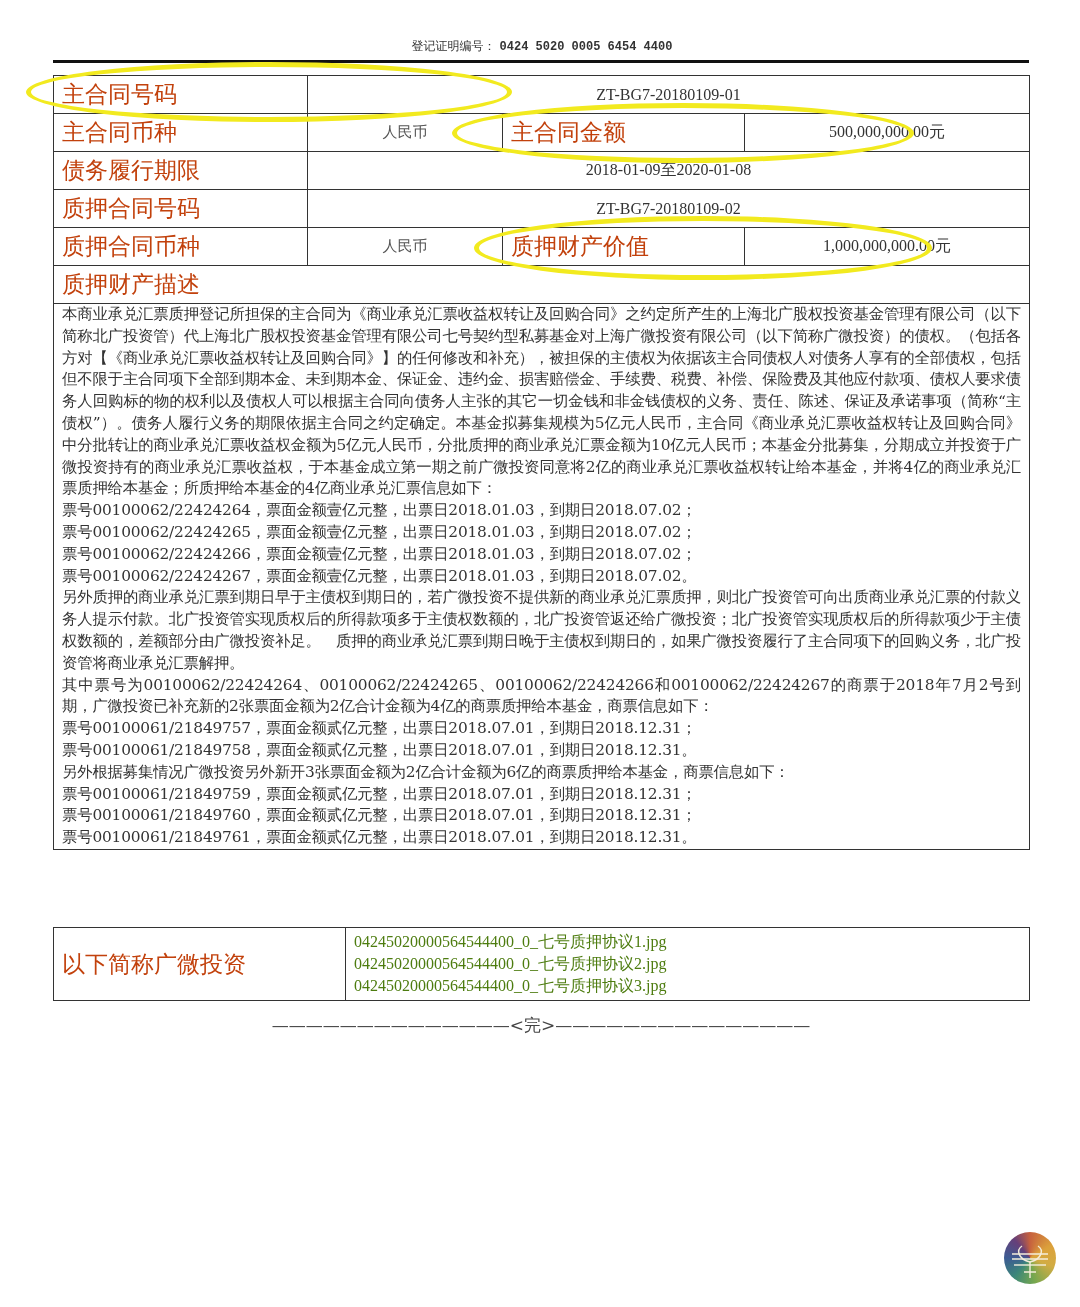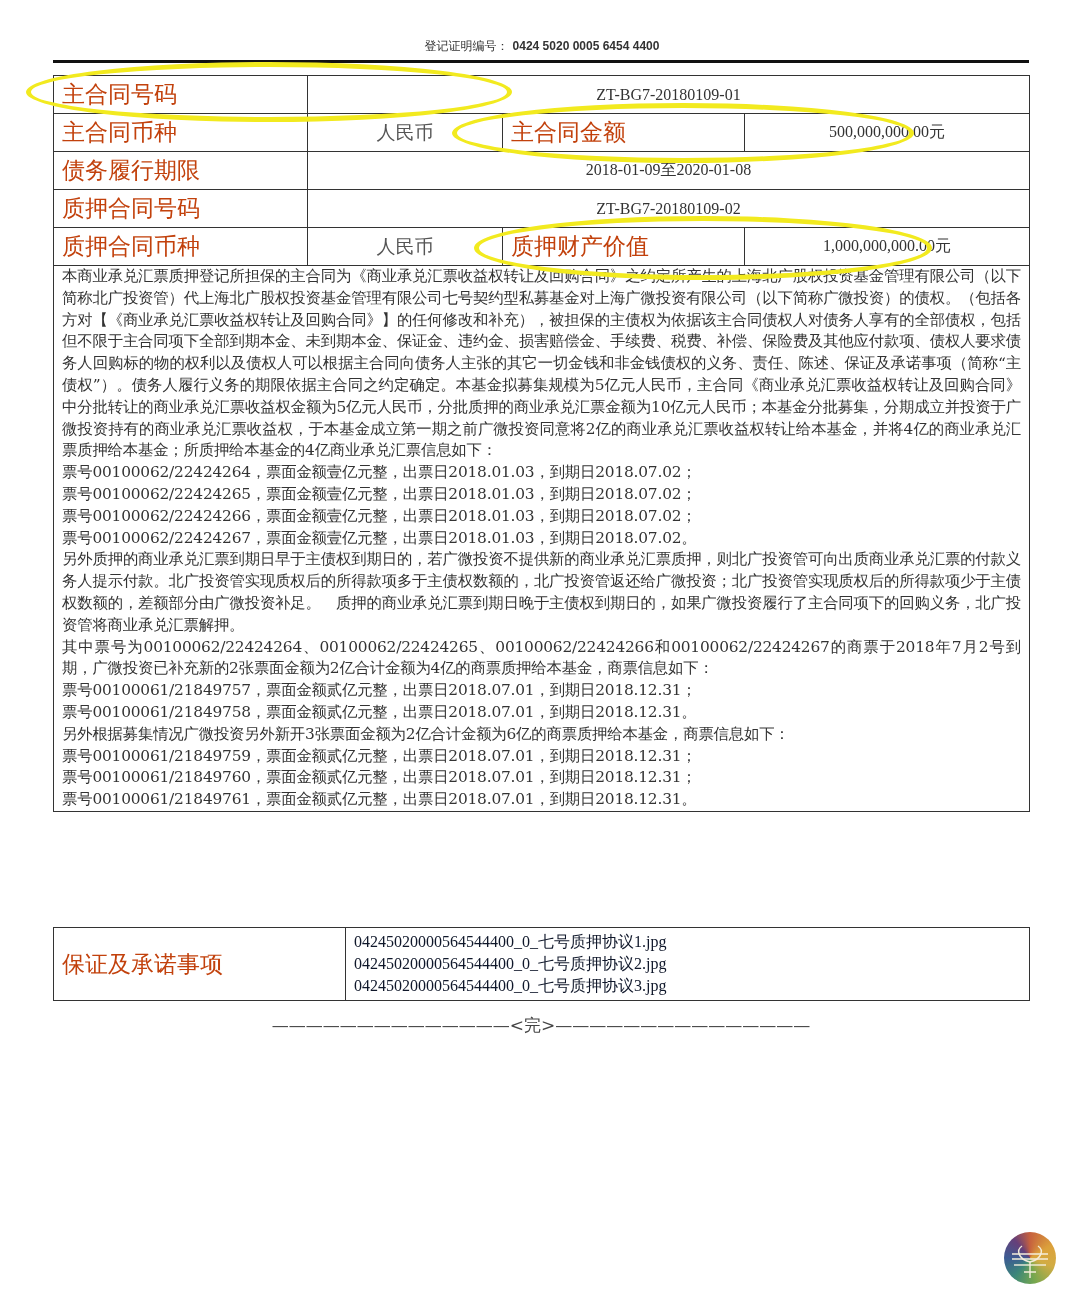--- a/index.html
+++ b/index.html
@@ -1,38 +1,38 @@
 <!DOCTYPE html>
 <html><head>
 <meta charset="utf-8">
 <style>
   html, body { margin: 0; padding: 0; background: #ffffff; }
   body { width: 1080px; height: 1307px; position: relative; overflow: hidden;
          font-family: "DejaVu Serif", "Liberation Serif", serif; color: #222; }
   .cert-no { position: absolute; top: 38px; left: 0; width: 1084px; text-align: center;
              font-size: 12px; color: #333; }
-  .cert-no .num { font-weight: bold; font-family: Liberation Sans, sans-serif; margin-left: 4px; }
+  .cert-no .num { font-weight: bold; font-family: Liberation Mono, monospace; margin-left: 4px; }
   .top-rule { position: absolute; top: 60px; left: 53px; width: 976px; height: 3px; background: #111; }
 
   table.main { position: absolute; top: 75px; left: 53px; width: 976px; border-collapse: collapse;
                table-layout: fixed; }
   table.main td { border: 1px solid #333; padding: 0 8px; vertical-align: middle; }
   .lbl { font-family: "DejaVu Sans", sans-serif; font-size: 23px; color: #c2410c; height: 37px; line-height: 37px;
          white-space: nowrap; }
   .val { font-family: "Liberation Serif", serif; font-size: 16px; color: #333; white-space: nowrap; text-align: center; }
-  .val.cjk { font-family: "DejaVu Serif", serif; font-size: 19px; color: #555; }
+  .val.cjk { font-family: "DejaVu Serif", serif; font-size: 15px; color: #555; }
   td.desc { padding: 6px 8px 30px 8px; vertical-align: top; margin-top: 44px; }
   .desc p { margin: 0; font-size: 15.4px; line-height: 21.8px; color: #333; text-align: justify;
             font-family: "DejaVu Serif", serif; letter-spacing: -0.2px; }
 
   table.attach { position: absolute; top: 927px; left: 53px; width: 976px; border-collapse: collapse;
                  table-layout: fixed; }
   table.attach td { border: 1px solid #333; padding: 0 8px; }
   .attach .lbl { height: 72px; line-height: 72px; }
-  .attach .files { font-family: "Liberation Serif", serif; font-size: 16px; line-height: 22px; color: #0f172a;
+  .attach .files { font-family: "Liberation Serif", serif; font-size: 16px; line-height: 22px; color: #4d7c0f;
                    padding: 3px 8px; }
 
   .end-mark { position: absolute; top: 1014px; left: 0; width: 1082px; text-align: center;
               font-size: 17px; color: #444; letter-spacing: 0; }
 
   .hl { position: absolute; border: 5px solid #f2ea1f; border-radius: 50%; pointer-events: none; }
   .watermark { position: absolute; left: 1004px; top: 1232px; width: 52px; height: 52px; border-radius: 50%;
                background: conic-gradient(#c2542e 0deg, #d99a2b 60deg, #cfa534 110deg, #6aa041 170deg,
                           #2c7d6e 220deg, #2c4e8a 270deg, #5a2f6e 320deg, #c2542e 360deg);
                opacity: 0.92; }
@@ -72,20 +72,23 @@
     <td class="lbl">质押合同号码</td>
     <td class="val" colspan="3">ZT-BG7-20180109-02</td>
   </tr>
   <tr>
     <td class="lbl">质押合同币种</td>
     <td class="val cjk">人民币</td>
     <td class="lbl">质押财产价值</td>
     <td class="val">1,000,000,000.00元</td>
   </tr>
   <tr>
+    <td class="lbl" colspan="4">质押财产描述</td>
+  </tr>
+  <tr>
     <td class="desc" colspan="4">
       <p>本商业承兑汇票质押登记所担保的主合同为《商业承兑汇票收益权转让及回购合同》之约定所产生的上海北广股权投资基金管理有限公司（以下简称北广投资管）代上海北广股权投资基金管理有限公司七号契约型私募基金对上海广微投资有限公司（以下简称广微投资）的债权。（包括各方对【《商业承兑汇票收益权转让及回购合同》】的任何修改和补充），被担保的主债权为依据该主合同债权人对债务人享有的全部债权，包括但不限于主合同项下全部到期本金、未到期本金、保证金、违约金、损害赔偿金、手续费、税费、补偿、保险费及其他应付款项、债权人要求债务人回购标的物的权利以及债权人可以根据主合同向债务人主张的其它一切金钱和非金钱债权的义务、责任、陈述、保证及承诺事项（简称“主债权”）。债务人履行义务的期限依据主合同之约定确定。本基金拟募集规模为5亿元人民币，主合同《商业承兑汇票收益权转让及回购合同》中分批转让的商业承兑汇票收益权金额为5亿元人民币，分批质押的商业承兑汇票金额为10亿元人民币；本基金分批募集，分期成立并投资于广微投资持有的商业承兑汇票收益权，于本基金成立第一期之前广微投资同意将2亿的商业承兑汇票收益权转让给本基金，并将4亿的商业承兑汇票质押给本基金；所质押给本基金的4亿商业承兑汇票信息如下：</p>
       <p>票号00100062/22424264，票面金额壹亿元整，出票日2018.01.03，到期日2018.07.02；</p>
       <p>票号00100062/22424265，票面金额壹亿元整，出票日2018.01.03，到期日2018.07.02；</p>
       <p>票号00100062/22424266，票面金额壹亿元整，出票日2018.01.03，到期日2018.07.02；</p>
       <p>票号00100062/22424267，票面金额壹亿元整，出票日2018.01.03，到期日2018.07.02。</p>
       <p>另外质押的商业承兑汇票到期日早于主债权到期日的，若广微投资不提供新的商业承兑汇票质押，则北广投资管可向出质商业承兑汇票的付款义务人提示付款。北广投资管实现质权后的所得款项多于主债权数额的，北广投资管返还给广微投资；北广投资管实现质权后的所得款项少于主债权数额的，差额部分由广微投资补足。　质押的商业承兑汇票到期日晚于主债权到期日的，如果广微投资履行了主合同项下的回购义务，北广投资管将商业承兑汇票解押。</p>
       <p>其中票号为00100062/22424264、00100062/22424265、00100062/22424266和00100062/22424267的商票于2018年7月2号到期，广微投资已补充新的2张票面金额为2亿合计金额为4亿的商票质押给本基金，商票信息如下：</p>
       <p>票号00100061/21849757，票面金额贰亿元整，出票日2018.07.01，到期日2018.12.31；</p>
       <p>票号00100061/21849758，票面金额贰亿元整，出票日2018.07.01，到期日2018.12.31。</p>
@@ -98,21 +101,21 @@
 </tbody>
   </table>
 
 <table class="attach">
   <colgroup>
       <col style="width:292px">
       <col style="width:684px">
     </colgroup>
   <tbody>
       <tr>
-    <td class="lbl">保证及承诺事项</td>
+    <td class="lbl">以下简称广微投资</td>
     <td class="files">
       <div>04245020000564544400_0_七号质押协议1.jpg</div>
       <div>04245020000564544400_0_七号质押协议2.jpg</div>
       <div>04245020000564544400_0_七号质押协议3.jpg</div>
     </td>
   </tr>
 </tbody>
   </table>
 
 <div class="end-mark">——————————————&lt;完&gt;———————————————</div>

